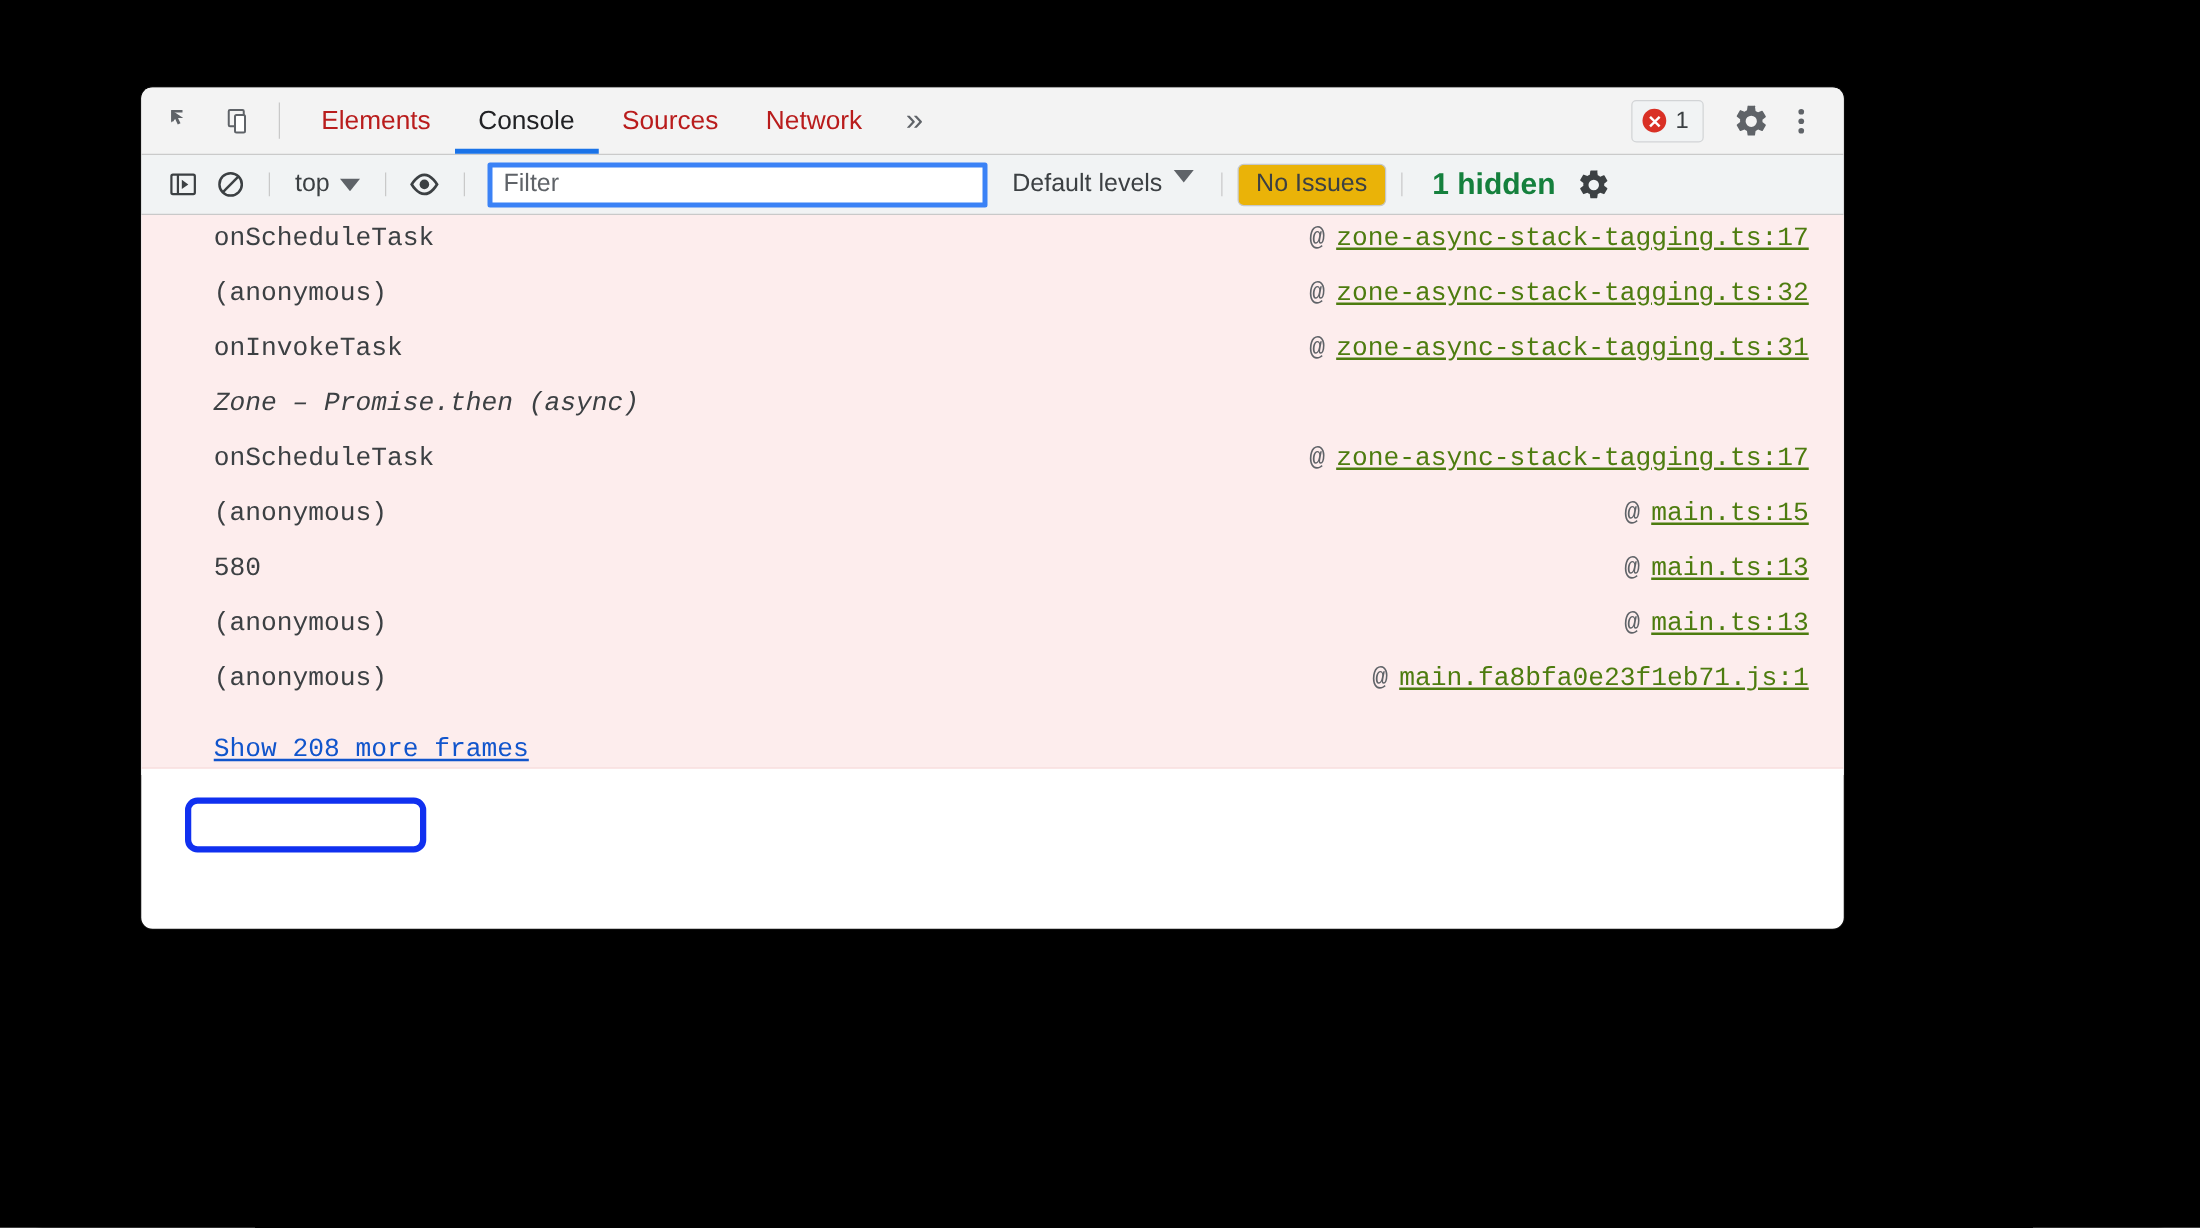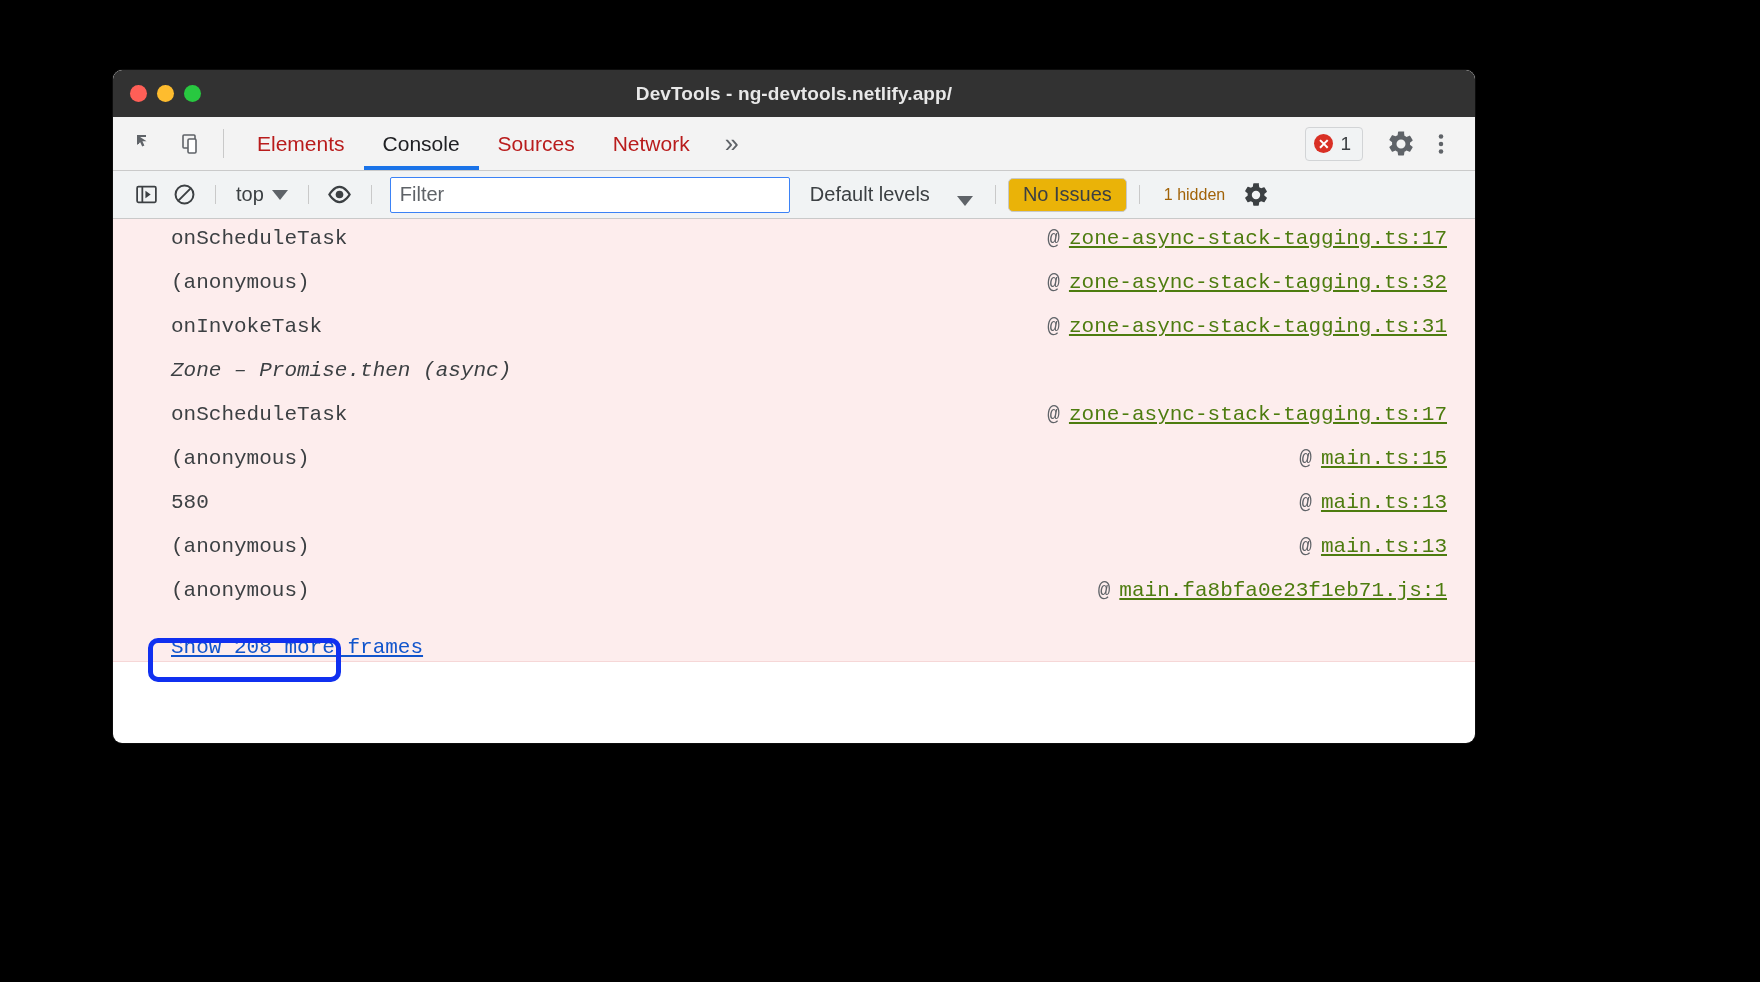--- a/index.html
+++ b/index.html
@@ -193,56 +193,57 @@
     border-left: 8px solid transparent;
     border-right: 8px solid transparent;
     border-top: 10px solid #5f6368;
   }
   #filter-input {
     flex: 0 0 auto;
     width: 400px;
     height: 36px;
     margin: 0 10px 0 6px;
     background: #ffffff;
-    border: 1px solid #3b82f6;
+    border: 4px solid #3b82f6;
     border-radius: 2px;
     font-family: "Liberation Sans", sans-serif;
     font-size: 20px;
     color: #5f6368;
     padding: 0 9px;
     outline: none;
   }
   #filter-input::placeholder { color: #5f6368; opacity: 1; }
 
   #levels-selector {
     display: flex;
-    align-items: flex-end;
-    gap: 27px;
+    align-items: flex-start;
+    gap: 9px;
     font-size: 20px;
     color: #3c4043;
     padding: 0 10px;
     white-space: nowrap;
   }
   #issues-button {
     height: 34px;
     display: flex;
     align-items: center;
     padding: 0 14px;
     border: 1px solid #c6c8ca;
     border-radius: 5px;
     background: #eab308;
     font-size: 20px;
     color: #3c4043;
     white-space: nowrap;
   }
   #hidden-count {
-    font-size: 16px;
-    color: #a16207;
+    font-size: 24px;
+    color: #15803d;
     padding: 0 12px;
     white-space: nowrap;
+    font-weight: bold;
   }
 
   
   #console-body {
     height: 448px;
     background: #ffffff;
     position: relative;
     overflow: hidden;
   }
   #error-block {
@@ -322,28 +323,20 @@
     padding-left: 22px;
   }
 </style>
 </head>
 <body>
 
 <div id="canvas">
 
   <div id="window">
 
-    <div id="titlebar">
-      <div class="traffic">
-        <div class="light red"></div>
-        <div class="light yellow"></div>
-        <div class="light green"></div>
-      </div>
-      <div id="window-title">DevTools - ng-devtools.netlify.app/</div>
-    </div>
 
     <div id="tabbar">
       <div class="tb-icons">
         <div class="tb-icon">
           <svg width="24" height="24" viewBox="0 0 24 24">
             <path d="M3 3 h9 v2 H5 v7 H3 Z" fill="#5f6368"></path>
             <path d="M3 3 L3 13 L6.2 10.2 L8.2 14.6 L10.4 13.6 L8.4 9.3 L12.6 9.3 Z" fill="#5f6368"></path>
           </svg>
         </div>
         <div class="tb-icon">

